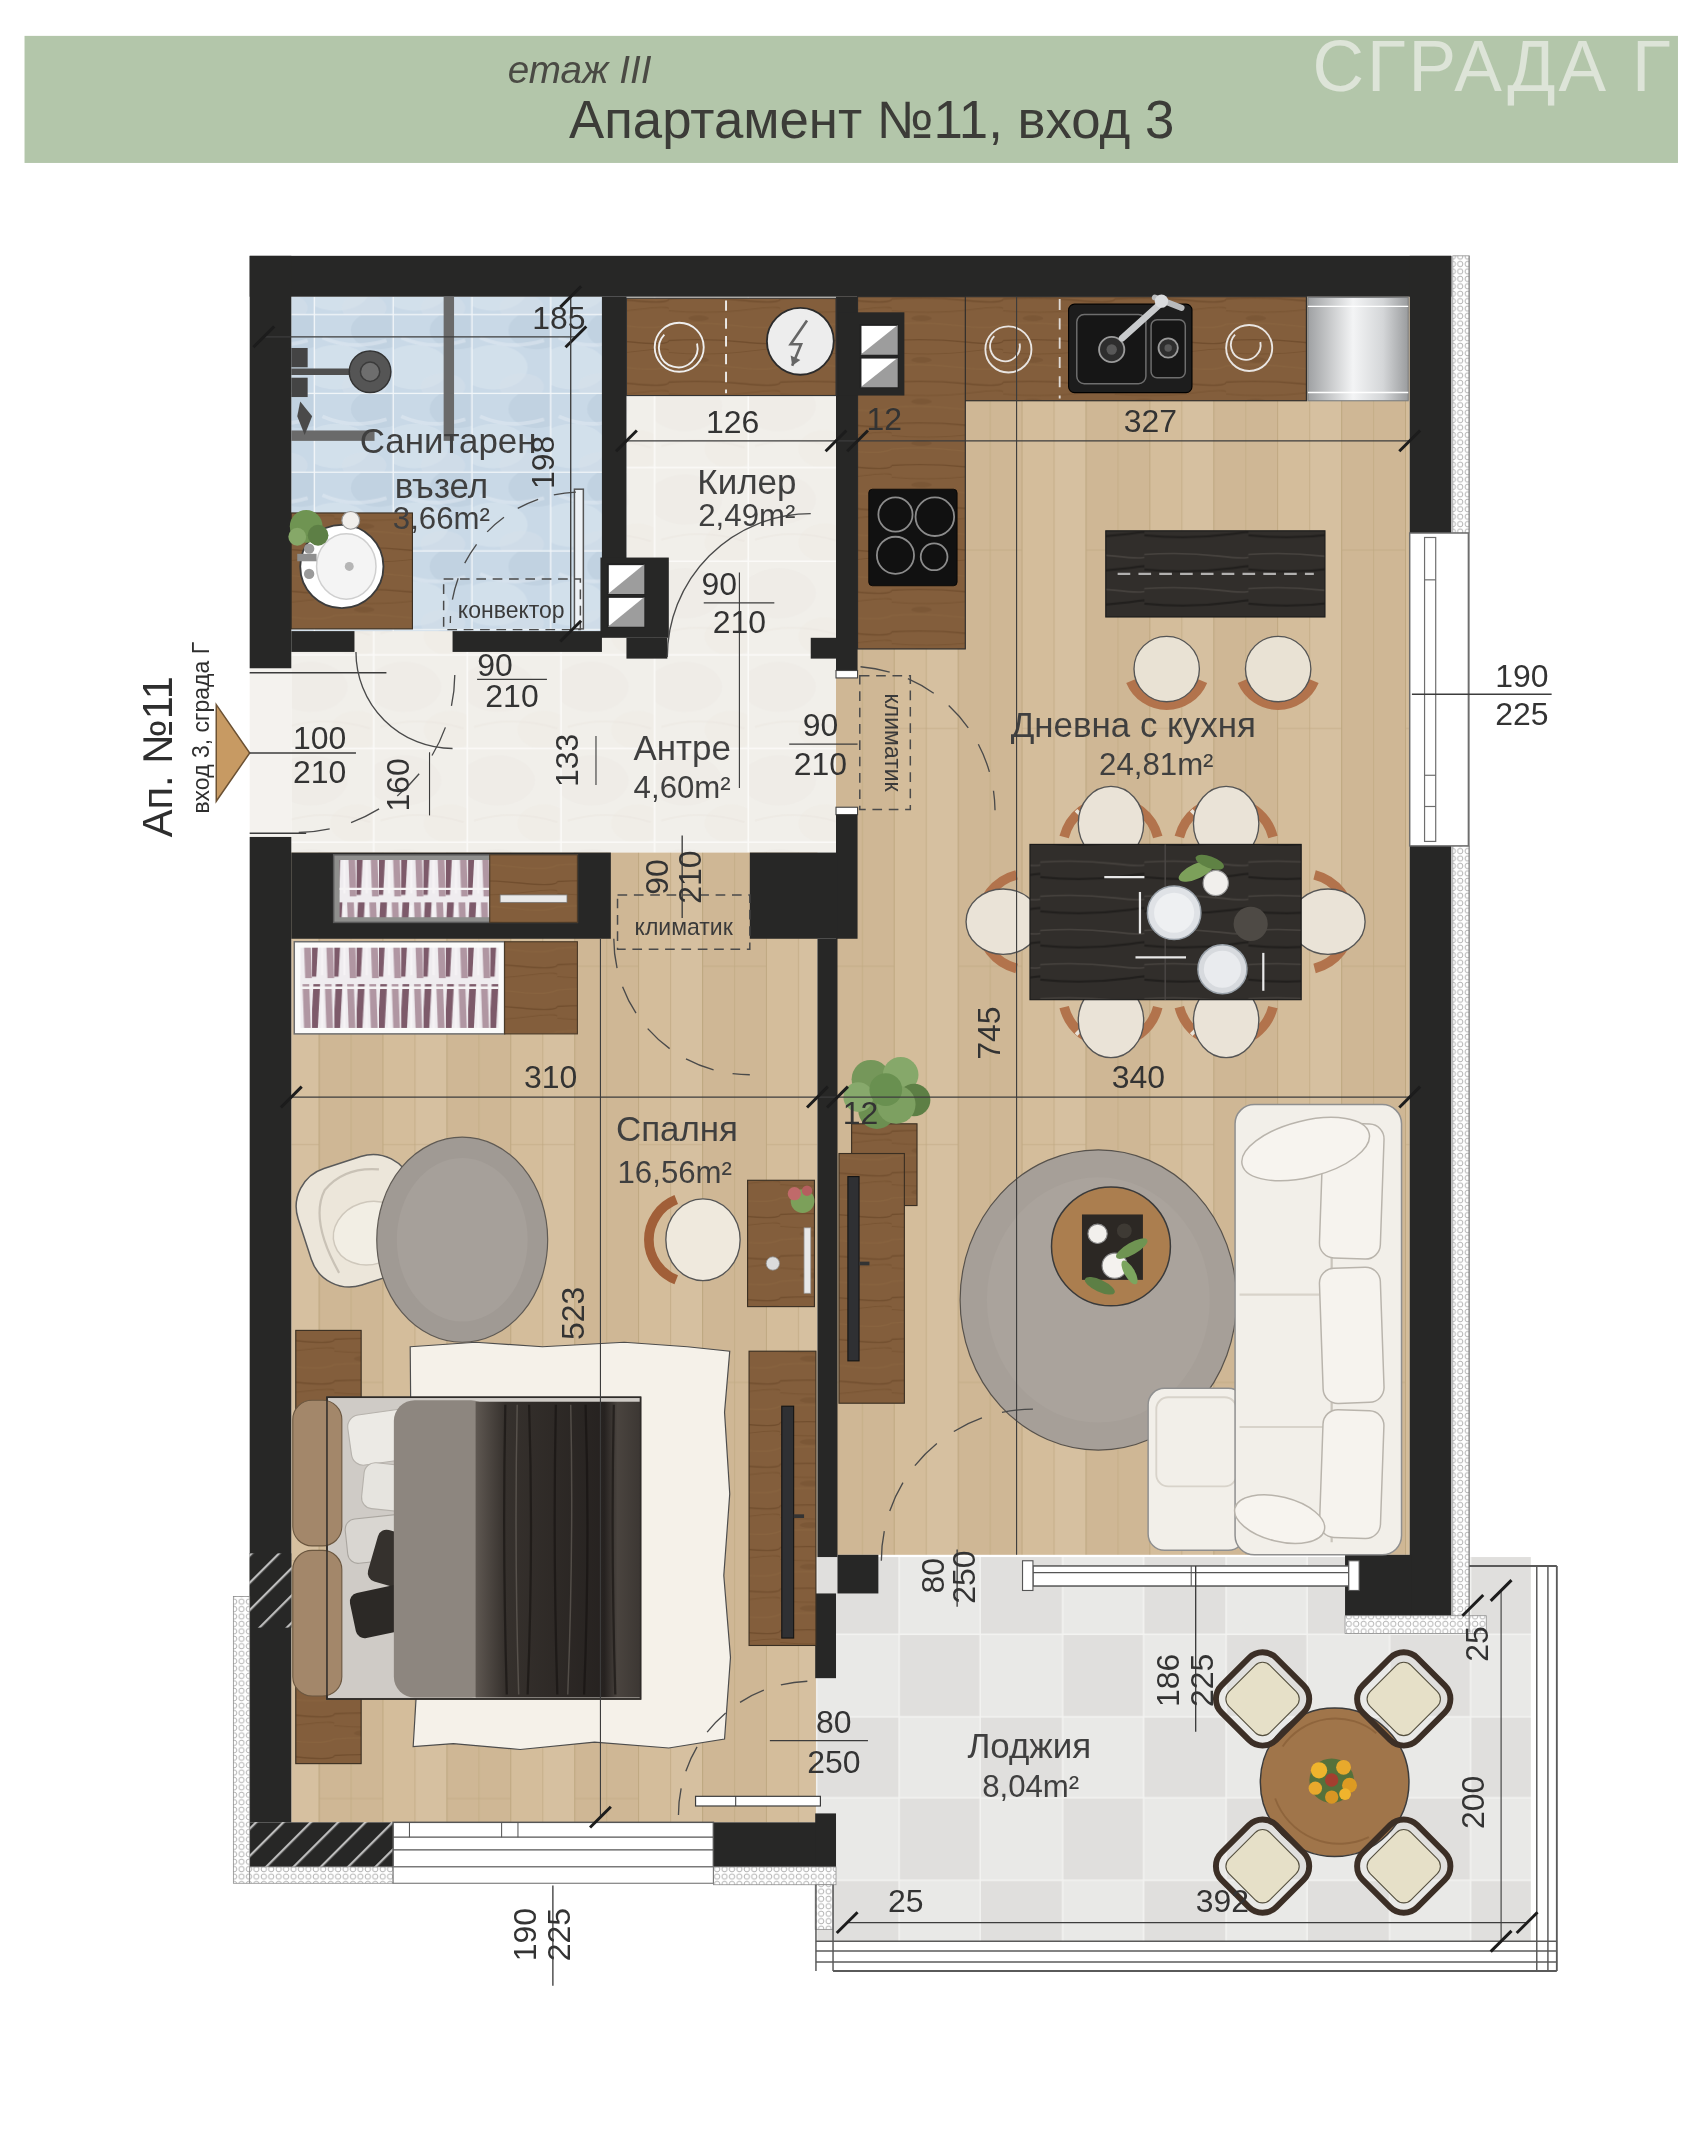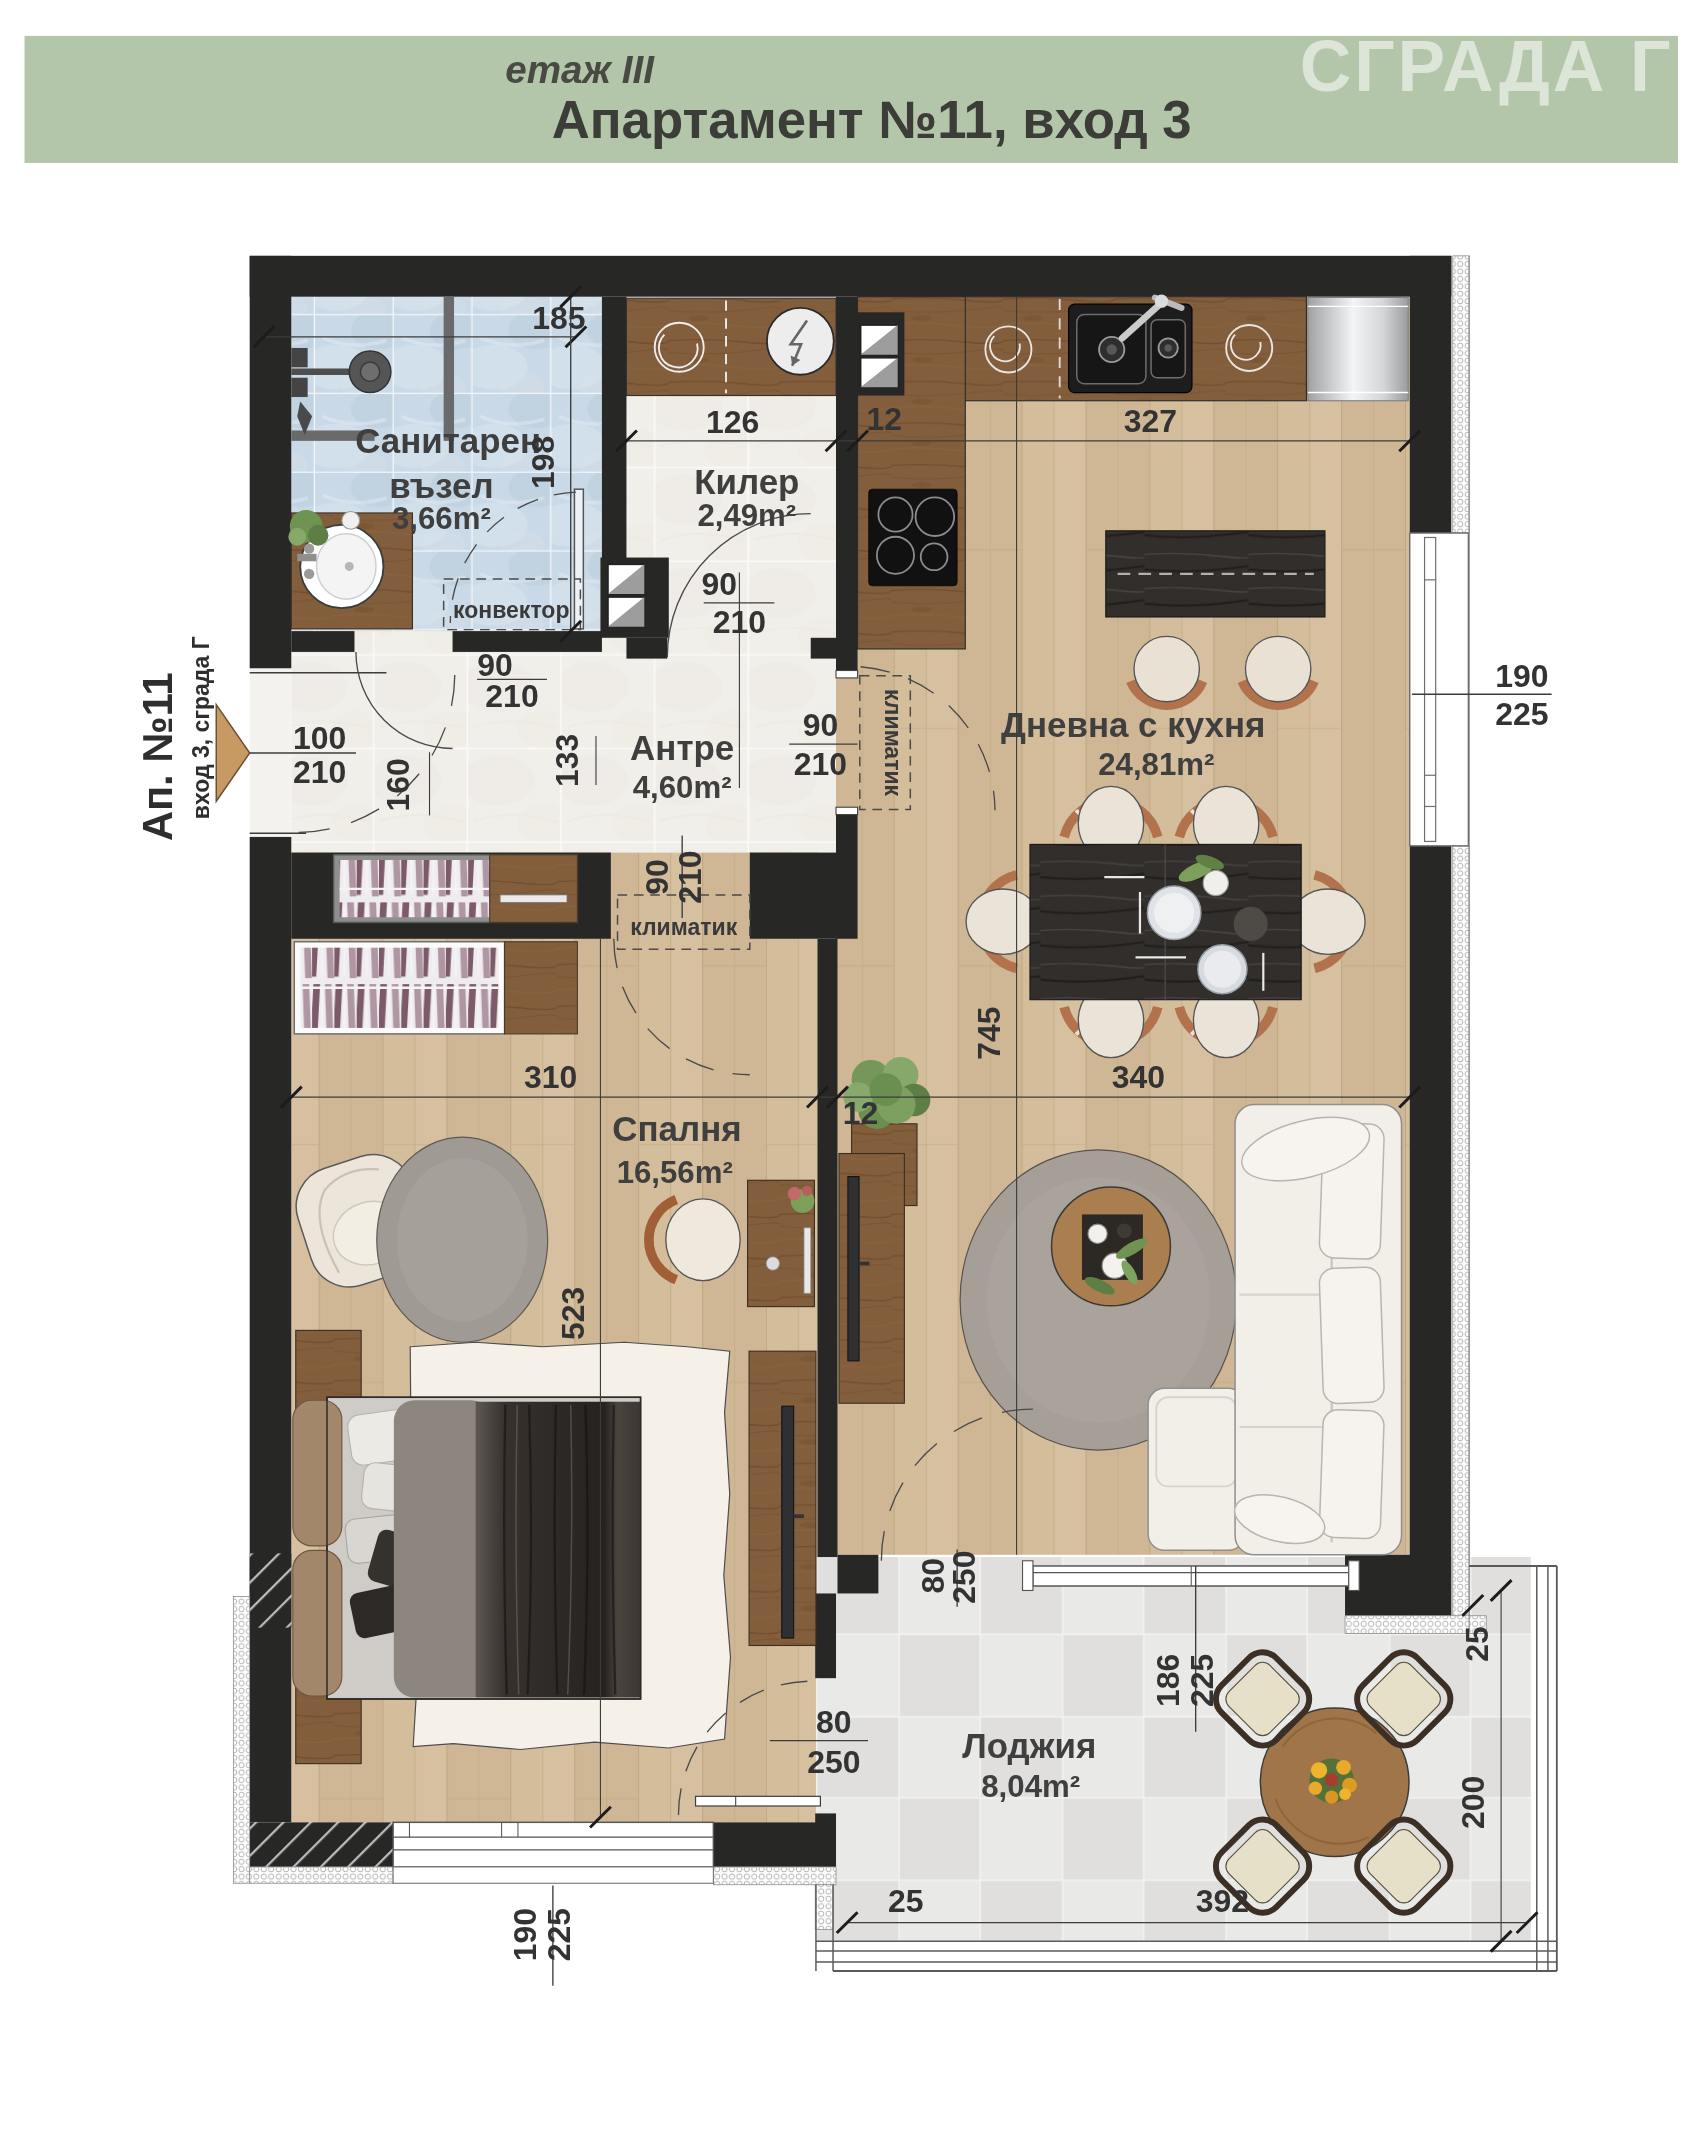--- a/index.html
+++ b/index.html
@@ -1,17 +1,17 @@
 <!DOCTYPE html>
 <html style="font-size:12px"><head>
 <meta charset="utf-8">
 <style>
 html,body{margin:0;padding:0;background:#ffffff;}
 *{font-family:"Liberation Sans", sans-serif;}
-#page{position:relative;width:1701px;height:2151px;background:#ffffff;overflow:hidden;font-weight:bold;}
+#page{position:relative;width:1701px;height:2151px;background:#ffffff;overflow:hidden;}
 svg{display:block;}
 </style>
 </head>
 <body>
 <div id="page">
 <svg width="1701" height="2151" viewBox="0 0 2289 2894">
 <defs>
 <pattern id="pWood" patternUnits="userSpaceOnUse" width="172" height="560">
   <rect width="172" height="560" fill="#d4bd9b"></rect>
   <rect x="86" width="86" height="560" fill="#cfb795"></rect>

